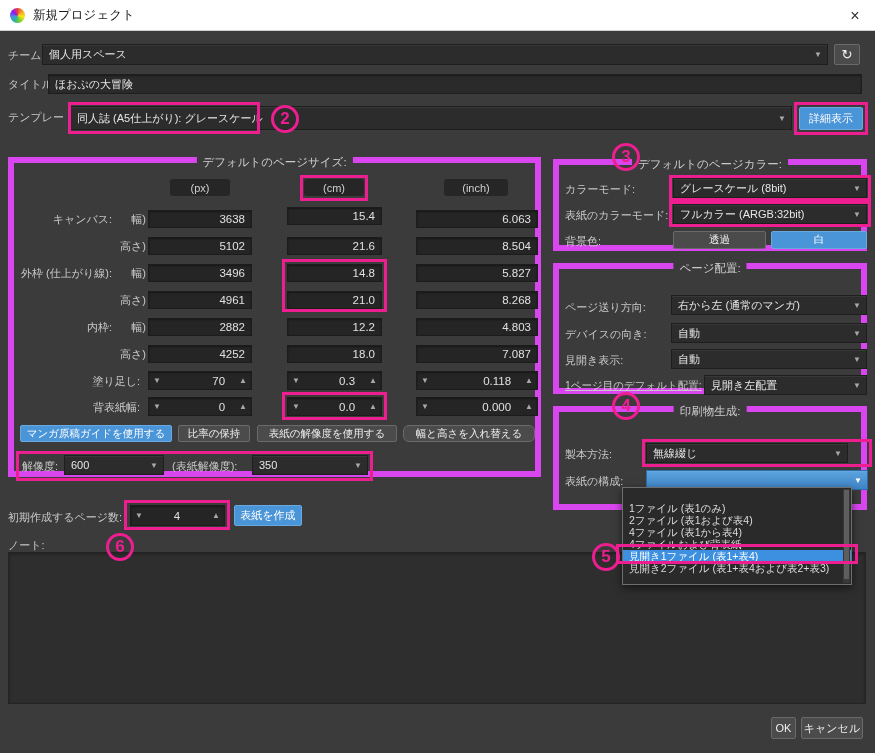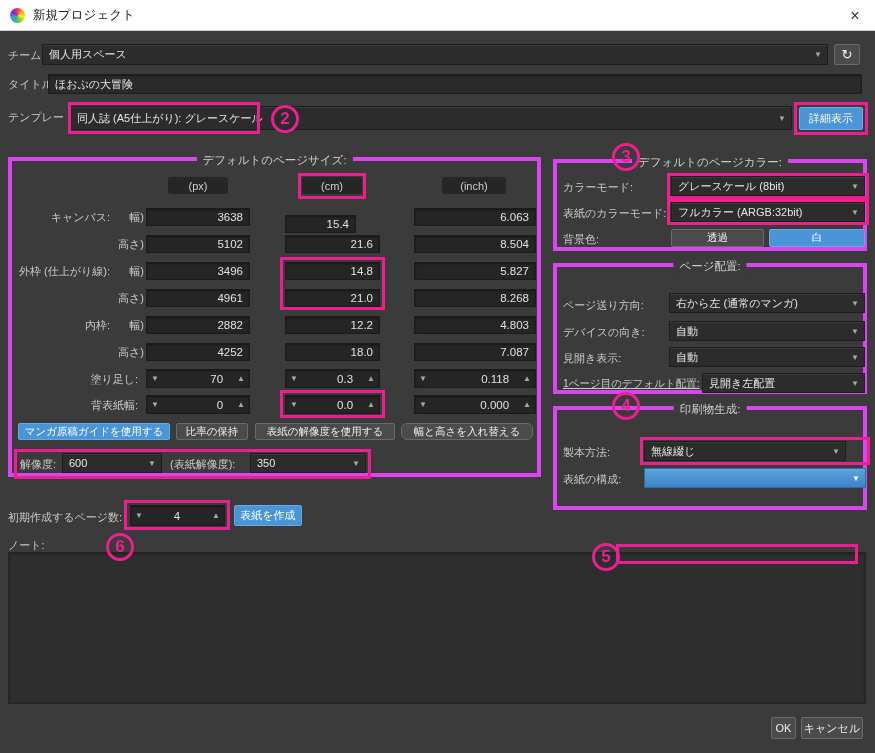--- a/index.html
+++ b/index.html
@@ -36,21 +36,21 @@
   .spin { position:absolute; background:#252525; border:1px solid #1c1c1c; box-shadow:inset 0 1px 2px rgba(0,0,0,.4);
     display:flex; align-items:center; color:#e0e0e0; font-size:11.5px; }
   .spin .sa { font-size:8px; color:#a8a8a8; padding:0 4px; }
   .spin .sval { flex:1; text-align:right; padding-right:10px; white-space:nowrap; }
   .spin.center .sval { padding-right:28px; }
 
   .btn { position:absolute; background:#4b4b4b; border:1px solid #6a6a6a; border-radius:2px; color:#efefef; font-size:10.5px;
     display:flex; align-items:center; justify-content:center; white-space:nowrap; cursor:default; }
   .btn.blue { background:#4a94d8; border-color:#6aa9e0; color:#fff; }
 
-  .grp { position:absolute; border:4px solid #d946ef; }
+  .grp { position:absolute; border:6px solid #d946ef; }
   .gtitle { position:absolute; top:-8px; left:50%; transform:translateX(-50%); background:#3b3b3b; padding:0 6px;
     color:#cfcfcf; font-size:11.5px; white-space:nowrap; z-index:2; }
 
   .colhdr { position:absolute; height:17px; background:#262626; border-radius:3px; color:#cfcfcf; font-size:11px;
     display:flex; align-items:center; justify-content:center; }
 
   .rowlbl { position:absolute; width:132px; display:flex; justify-content:flex-end; color:#c9c9c9; font-size:11px; white-space:nowrap; }
   .rowlbl .rl-dim { width:34px; text-align:right; }
   .slbl { position:absolute; width:126px; text-align:right; color:#c9c9c9; font-size:11px; white-space:nowrap; }
 
@@ -110,21 +110,21 @@
       <div class="colhdr" style="left:156px;top:16px;width:60px;">(px)</div>
       <div class="colhdr" style="left:290px;top:16px;width:60px;">(cm)</div>
       <div class="colhdr" style="left:430px;top:16px;width:64px;">(inch)</div>
       <div class="pink" style="left:286px;top:12px;width:68px;height:26px;"></div>
 
       <div class="rowlbl" style="left:0;top:49px;">
         <span>キャンバス:</span>
         <span class="rl-dim">幅)</span>
       </div>
       <div class="fld" style="left:134px;top:47px;width:104px;height:18px;">3638</div>
-      <div class="fld" style="left:273px;top:54px;width:71px;height:18px;padding-left:14px;">15.4</div>
+      <div class="fld" style="left:273px;top:44px;width:95px;height:18px;padding-left:14px;">15.4</div>
       <div class="fld" style="left:402px;top:47px;width:122px;height:18px;">6.063</div>
 
       <div class="rowlbl" style="left:0;top:76px;">
         <span></span>
         <span class="rl-dim">高さ)</span>
       </div>
       <div class="fld" style="left:134px;top:74px;width:104px;height:18px;">5102</div>
       <div class="fld" style="left:273px;top:74px;width:95px;height:18px;">21.6</div>
       <div class="fld" style="left:402px;top:74px;width:122px;height:18px;">8.504</div>
 
@@ -267,20 +267,31 @@
       </div>
       <div class="pink" style="left:83px;top:27px;width:230px;height:28px;"></div>
       <div class="lbl" style="left:6px;top:62px;">表紙の構成:</div>
       <div class="dd focus" style="left:87px;top:58px;width:222px;height:20px;">
         <span class="val"></span>
         <span class="arr">▼</span>
       </div>
     </div>
     <div class="ann" style="left:612px;top:361px;">4</div>
 
+    <div class="popup" style="left:622px;top:456px;width:230px;height:98px;">
+      <div class="item">1ファイル (表1のみ)</div>
+      <div class="item">2ファイル (表1および表4)</div>
+      <div class="item">4ファイル (表1から表4)</div>
+      <div class="item">4ファイルおよび背表紙</div>
+      <div class="item sel">見開き1ファイル (表1+表4)</div>
+      <div class="item">見開き2ファイル (表1+表4および表2+表3)</div>
+      <div class="sb">
+          <div class="thumb"></div>
+        </div>
+    </div>
     <div class="pink" style="left:616px;top:513px;width:242px;height:20px;"></div>
     <div class="ann" style="left:592px;top:512px;">5</div>
 
     <div class="lbl" style="left:8px;top:479px;">初期作成するページ数:</div>
     <div class="spin center" style="left:130px;top:474px;width:95px;height:21px;">
       <span class="sa">▼</span>
       <span class="sval">4</span>
       <span class="sa">▲</span>
     </div>
     <div class="pink" style="left:124px;top:469px;width:106px;height:30px;"></div>

